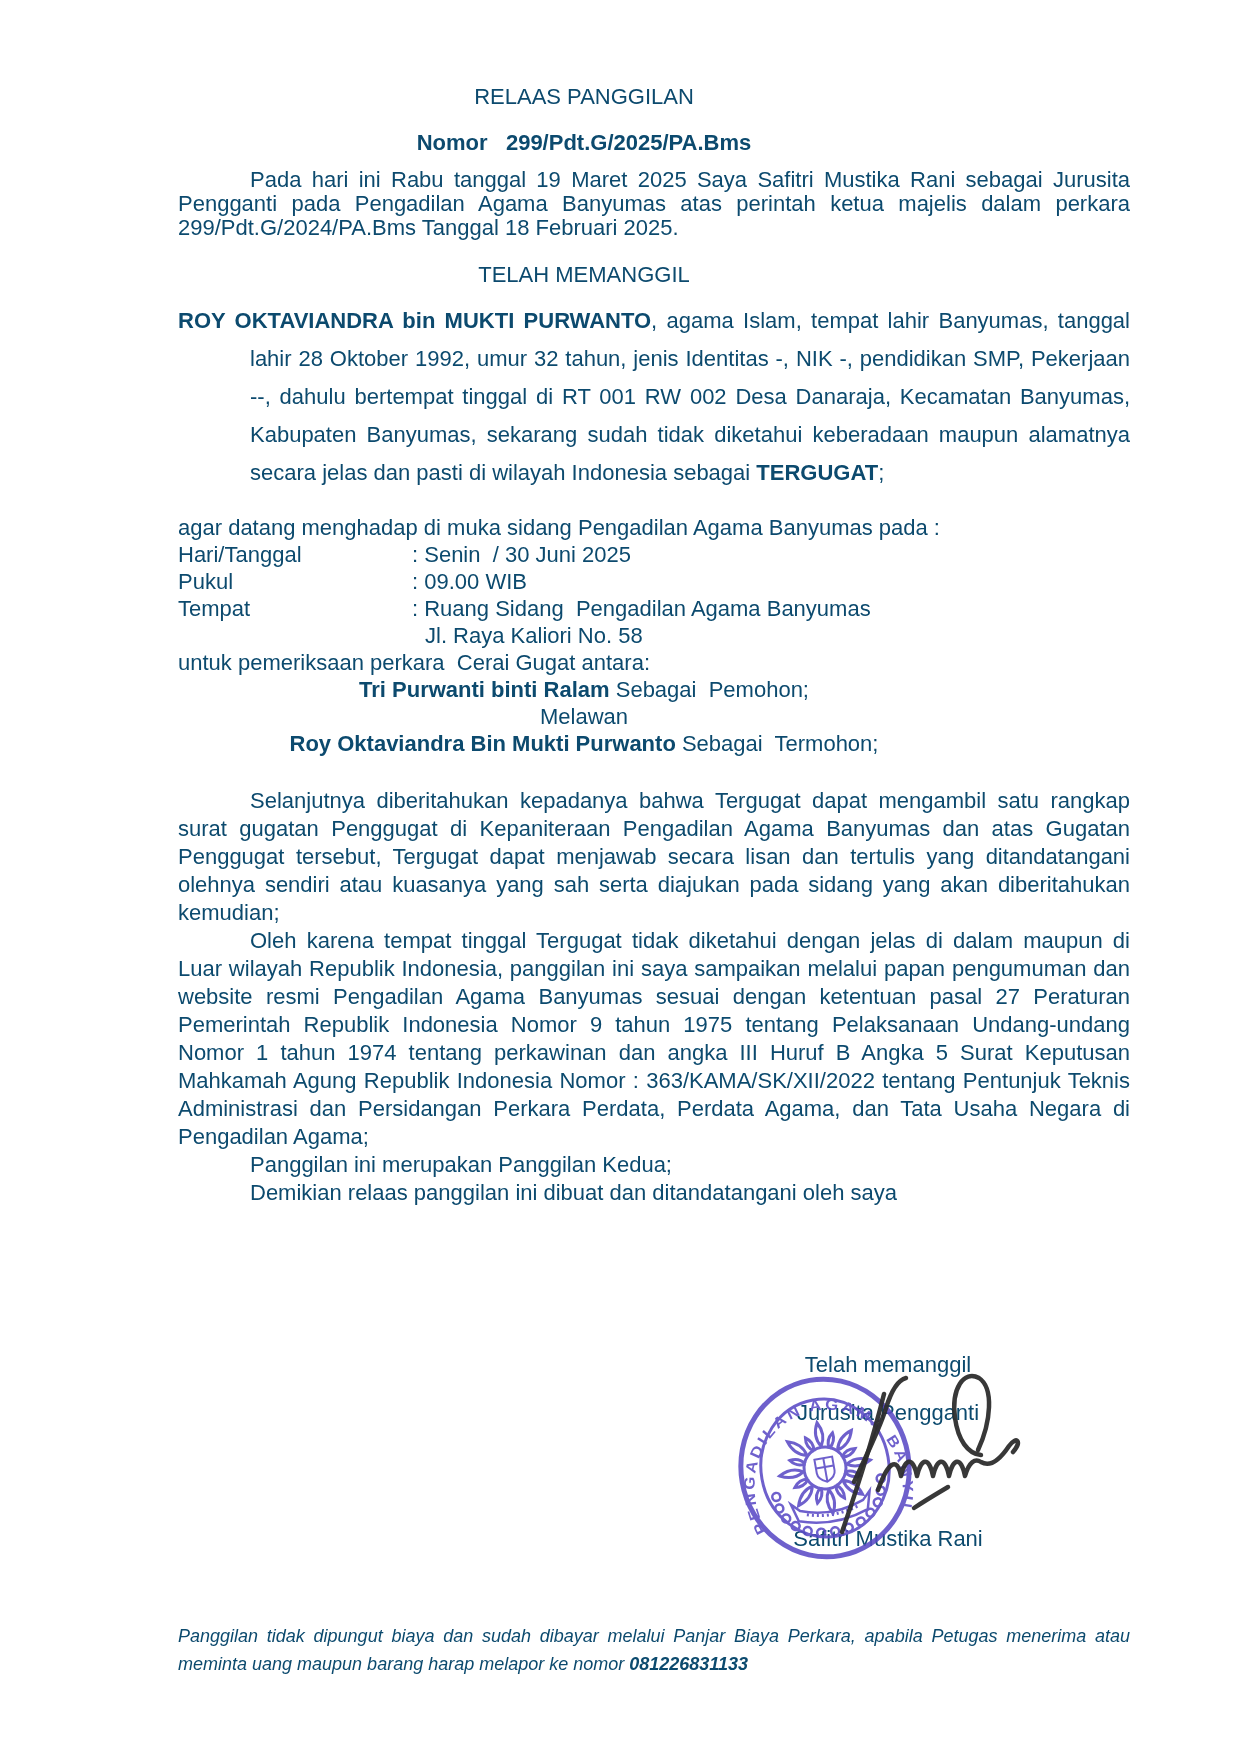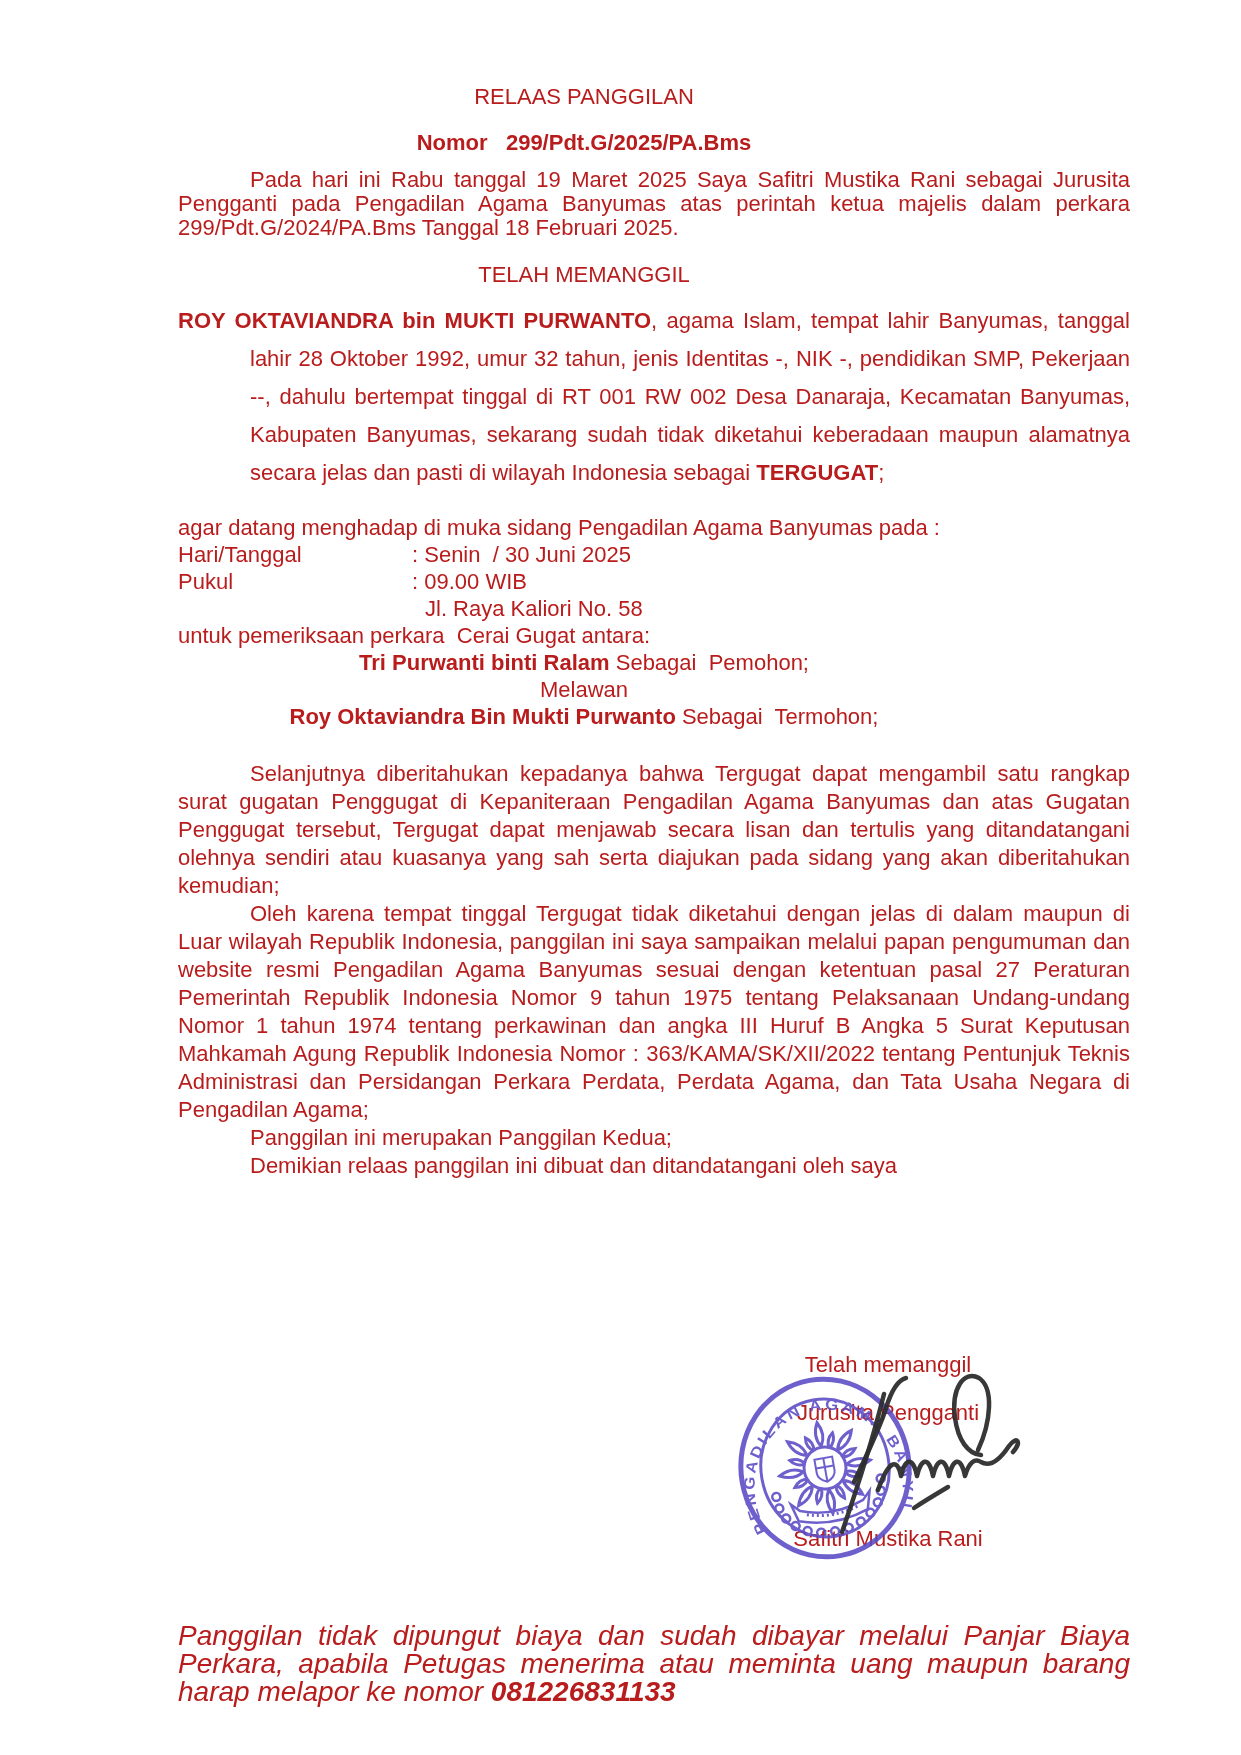--- a/index.html
+++ b/index.html
@@ -1,21 +1,21 @@
 <!DOCTYPE html>
 <html style="--stamp-color: #5b4bc6;"><head>
 <meta charset="utf-8">
 <style>
   html,body{margin:0;padding:0;background:#ffffff;}
   .page{
     position:relative;
     width:1241px;height:1755px;
     background:#ffffff;
     font-family:"Liberation Sans", sans-serif;
-    color:#b91c1c;
+    color:#0c4a6e;
     font-size:22px;
     overflow:hidden;
   }
   .content{margin:84px 111px 0 178px;}
   .b{font-weight:bold;}
   .ws{white-space:pre-wrap;}
   .center-narrow{width:812px;text-align:center;}
   .title{line-height:26px;}
   .nomor{margin-top:20px;line-height:26px;font-weight:bold;}
   .p-open{margin-top:12px;text-indent:72px;text-align:justify;line-height:24px;}
@@ -32,21 +32,21 @@
   .p-body.first{margin-top:30px;}
   .close-line{margin-left:72px;line-height:28px;}
   .sig-area{position:absolute;left:178px;top:1330px;width:952px;height:262px;}
   .sig-text{position:absolute;left:550px;width:320px;text-align:center;line-height:26px;}
   .sig-caption{top:22px;}
   .sig-role{top:70px;}
   .sig-name{top:196px;}
   .sig-svg{position:absolute;left:0;top:0;}
   .doc-footer{
     position:absolute;left:178px;top:1622px;width:952px;
-    font-style:italic;font-size:28px;line-height:28px;text-align:justify;
+    font-style:italic;font-size:18px;line-height:28px;text-align:justify;
   }
   .stamp{opacity:0.88;}
   .stamp-stroke{fill:none;stroke:var(--stamp-color,#5b4bc6);}
   .stamp-fill{fill:var(--stamp-color,#5b4bc6);}
   .ink{fill:none;stroke:#2d2d2d;stroke-width:4.5;stroke-linecap:round;stroke-linejoin:round;opacity:0.95;}
 </style>
 </head>
 <body>
 
 <div class="page">
@@ -64,20 +64,24 @@
 
     <div class="agar">agar datang menghadap di muka sidang Pengadilan Agama Banyumas pada :</div>
 
     <div class="sched-row">
       <span class="sched-label">Hari/Tanggal</span>
       <span class="sched-value ws">: Senin  / 30 Juni 2025</span>
     </div>
     <div class="sched-row">
       <span class="sched-label">Pukul</span>
       <span class="sched-value ws">: 09.00 WIB</span>
+    </div>
+    <div class="sched-row">
+      <span class="sched-label">Tempat</span>
+      <span class="sched-value ws">: Ruang Sidang  Pengadilan Agama Banyumas</span>
     </div>
     <div class="venue2">Jl. Raya Kaliori No. 58</div>
 
     <div class="case-line ws">untuk pemeriksaan perkara  Cerai Gugat antara:</div>
 
     <div class="parties">
       <div class="center-narrow ws"><span class="b">Tri Purwanti binti Ralam</span><span> Sebagai  Pemohon;</span></div>
       <div class="center-narrow">Melawan</div>
       <div class="center-narrow ws"><span class="b">Roy Oktaviandra Bin Mukti Purwanto</span><span> Sebagai  Termohon;</span></div>
     </div>

